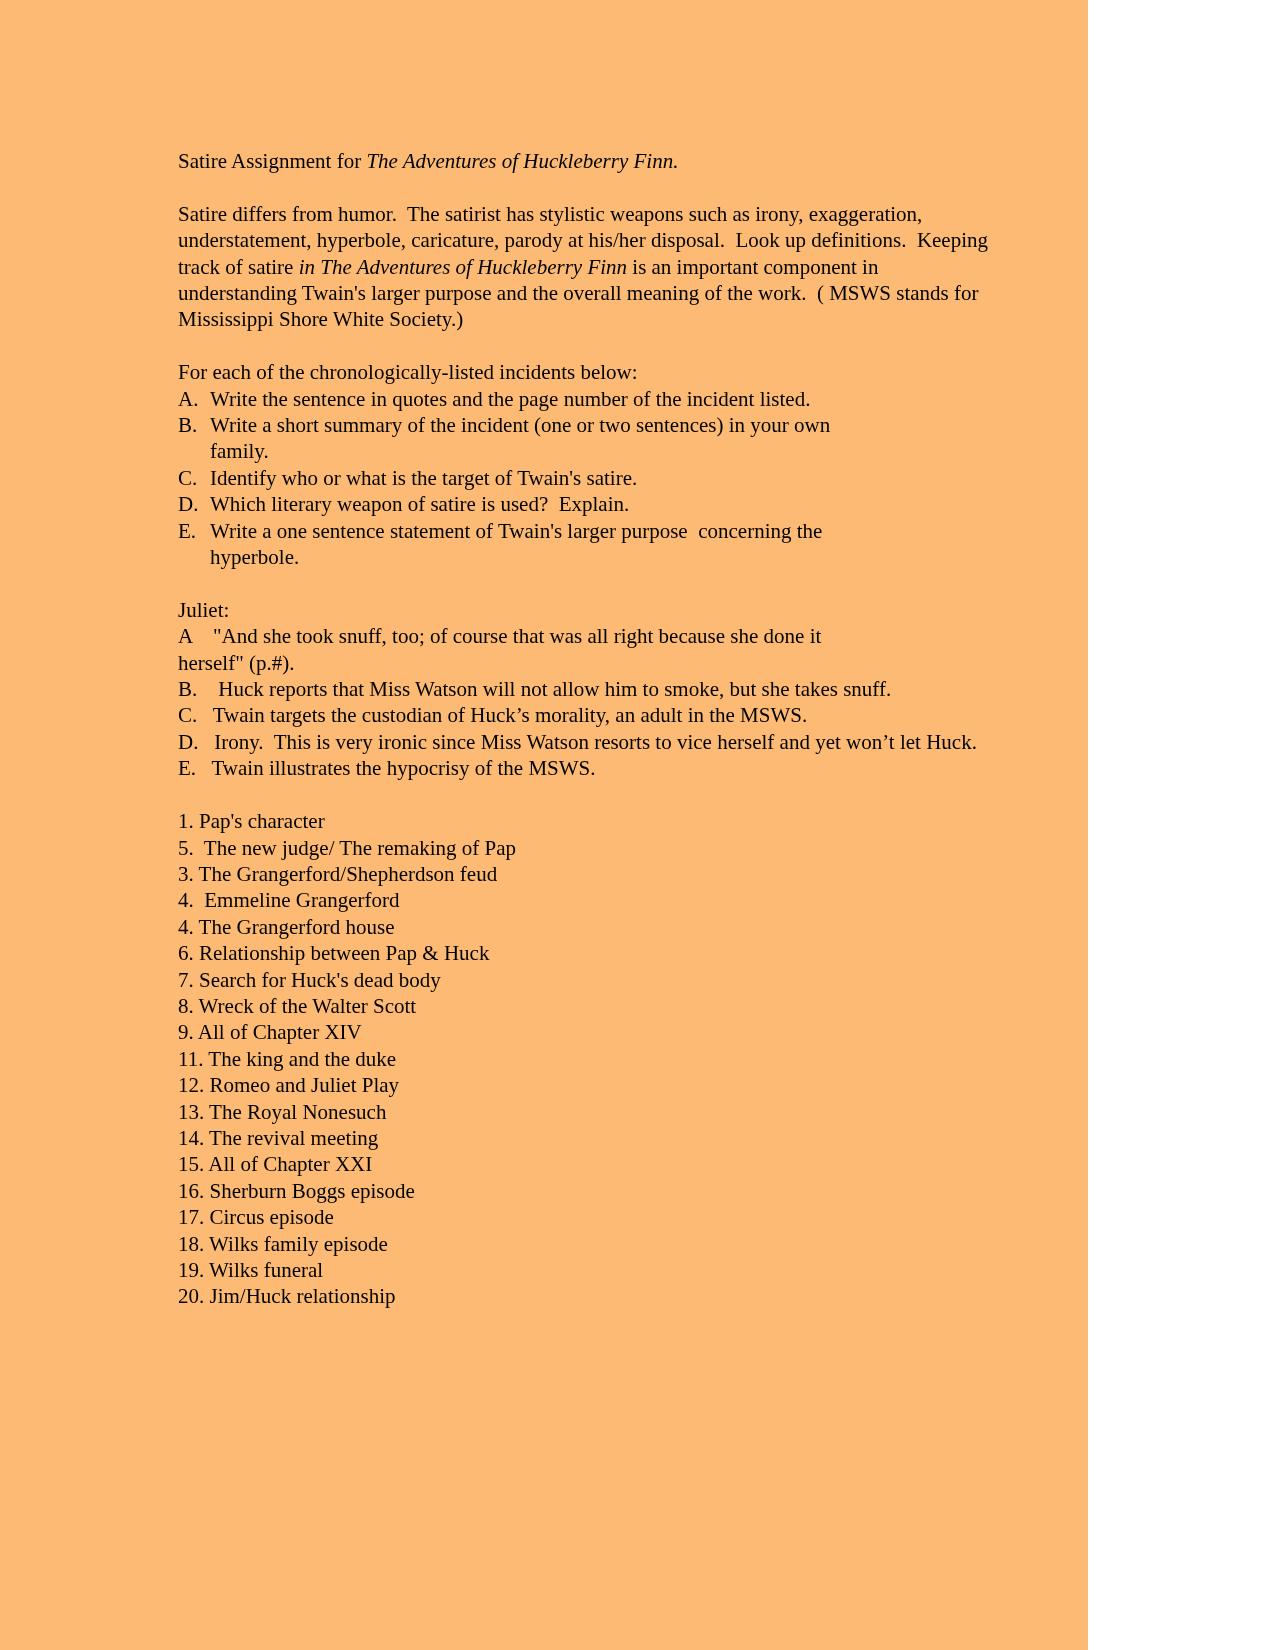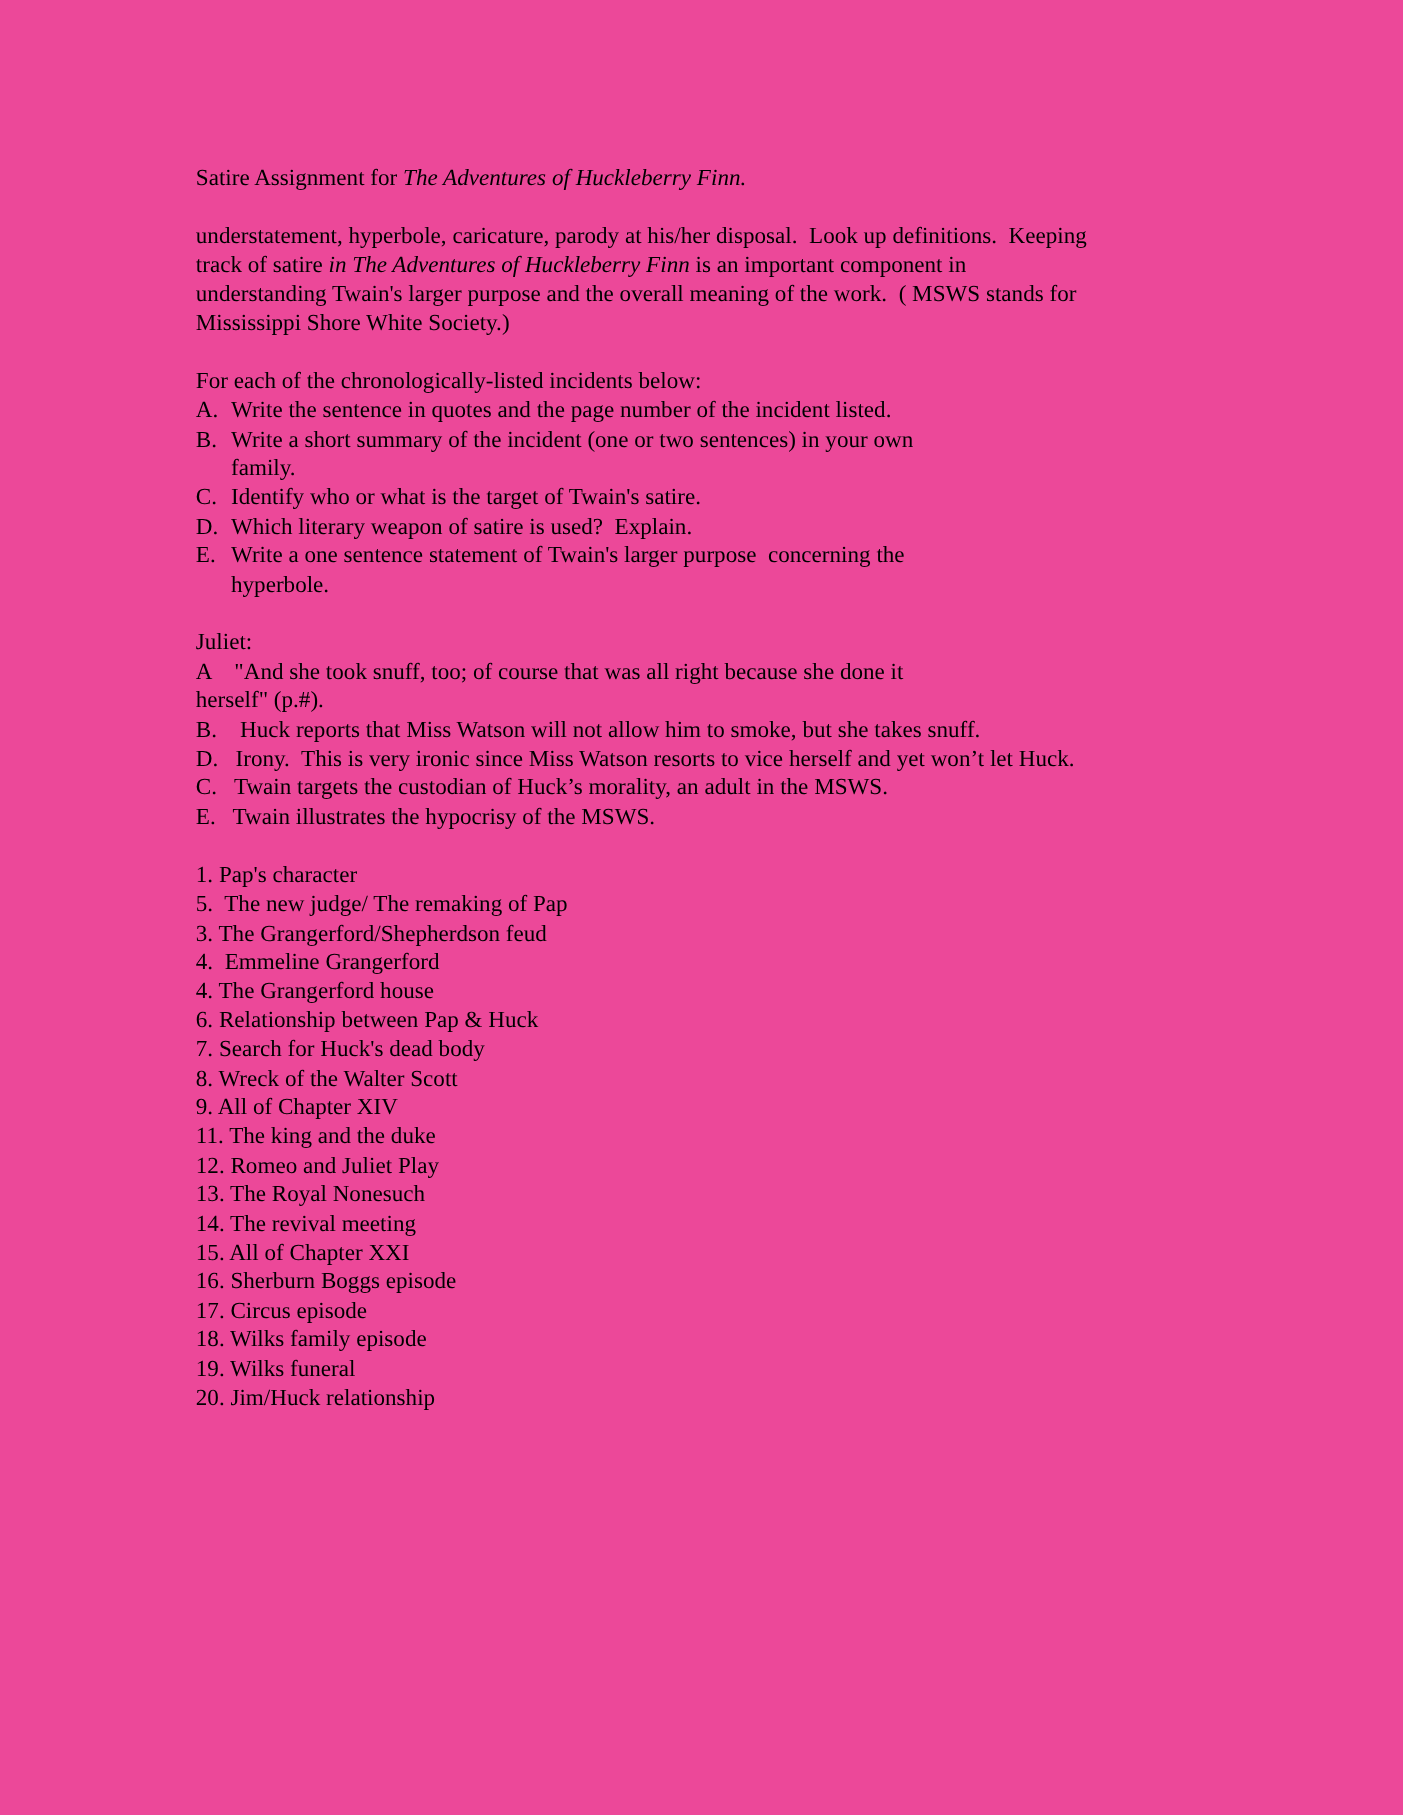--- a/index.html
+++ b/index.html
@@ -1,20 +1,20 @@
 <!DOCTYPE html>
 <html><head>
 <meta charset="utf-8">
 <style>
   html, body { margin: 0; padding: 0; background: #ffffff; }
   .page {
     position: relative;
-    width: 1275px;
+    width: 1088px;
     height: 1650px;
-    background: #ec4899;
+    background: #fdba74;
     color: #000000;
     box-sizing: border-box;
     padding: 148px 50px 0 178px;
     overflow: hidden;
     font-family: "Liberation Serif", "DejaVu Serif", serif;
     font-size: 21px;
     line-height: 26.4px;
   }
   .line { white-space: pre; }
   .blank { height: 26.4px; }
@@ -25,20 +25,21 @@
 </style>
 </head>
 <body>
 
 <div class="page">
 
   <div class="line"><span>Satire Assignment for </span><span class="italic">The Adventures of Huckleberry Finn.</span></div>
 
   <div class="blank"></div>
 
+  <div class="line">Satire differs from humor.  The satirist has stylistic weapons such as irony, exaggeration,</div>
   <div class="line">understatement, hyperbole, caricature, parody at his/her disposal.  Look up definitions.  Keeping</div>
   <div class="line"><span>track of satire </span><span class="italic">in The Adventures of Huckleberry Finn</span><span> is an important component in</span></div>
   <div class="line">understanding Twain's larger purpose and the overall meaning of the work.  ( MSWS stands for</div>
   <div class="line">Mississippi Shore White Society.)</div>
 
   <div class="blank"></div>
 
   <div class="line">For each of the chronologically-listed incidents below:</div>
   <div class="line row"><span class="lbl">A.</span><span class="txt">Write the sentence in quotes and the page number of the incident listed.</span></div>
   <div class="line row"><span class="lbl">B.</span><span class="txt">Write a short summary of the incident (one or two sentences) in your own</span></div>
@@ -47,22 +48,22 @@
   <div class="line row"><span class="lbl">D.</span><span class="txt">Which literary weapon of satire is used?  Explain.</span></div>
   <div class="line row"><span class="lbl">E.</span><span class="txt">Write a one sentence statement of Twain's larger purpose  concerning the</span></div>
   <div class="line row"><span class="lbl"></span><span class="txt">hyperbole.</span></div>
 
   <div class="blank"></div>
 
   <div class="line">Juliet:</div>
   <div class="line">A    "And she took snuff, too; of course that was all right because she done it</div>
   <div class="line">herself" (p.#).</div>
   <div class="line">B.    Huck reports that Miss Watson will not allow him to smoke, but she takes snuff.</div>
+  <div class="line">C.   Twain targets the custodian of Huck’s morality, an adult in the MSWS.</div>
   <div class="line">D.   Irony.  This is very ironic since Miss Watson resorts to vice herself and yet won’t let Huck.</div>
-  <div class="line">C.   Twain targets the custodian of Huck’s morality, an adult in the MSWS.</div>
   <div class="line">E.   Twain illustrates the hypocrisy of the MSWS.</div>
 
   <div class="blank"></div>
 
   <div class="line">1. Pap's character</div>
   <div class="line">5.  The new judge/ The remaking of Pap</div>
   <div class="line">3. The Grangerford/Shepherdson feud</div>
   <div class="line">4.  Emmeline Grangerford</div>
   <div class="line">4. The Grangerford house</div>
   <div class="line">6. Relationship between Pap &amp; Huck</div>

